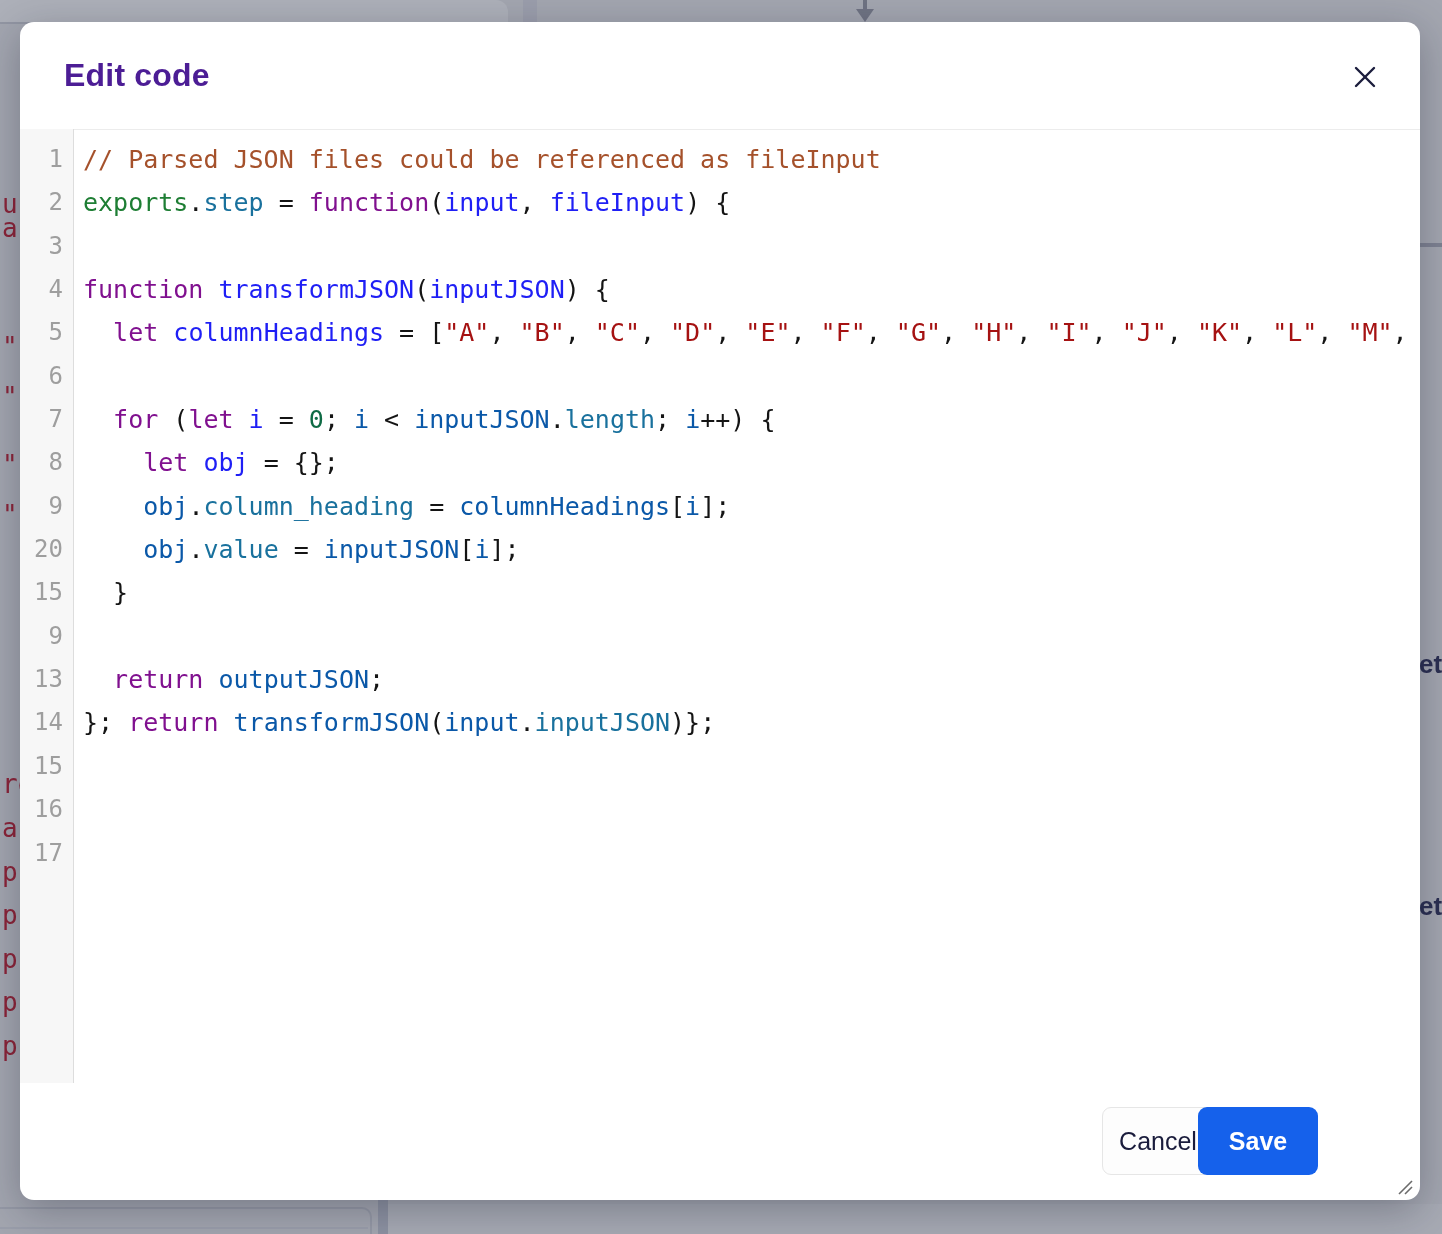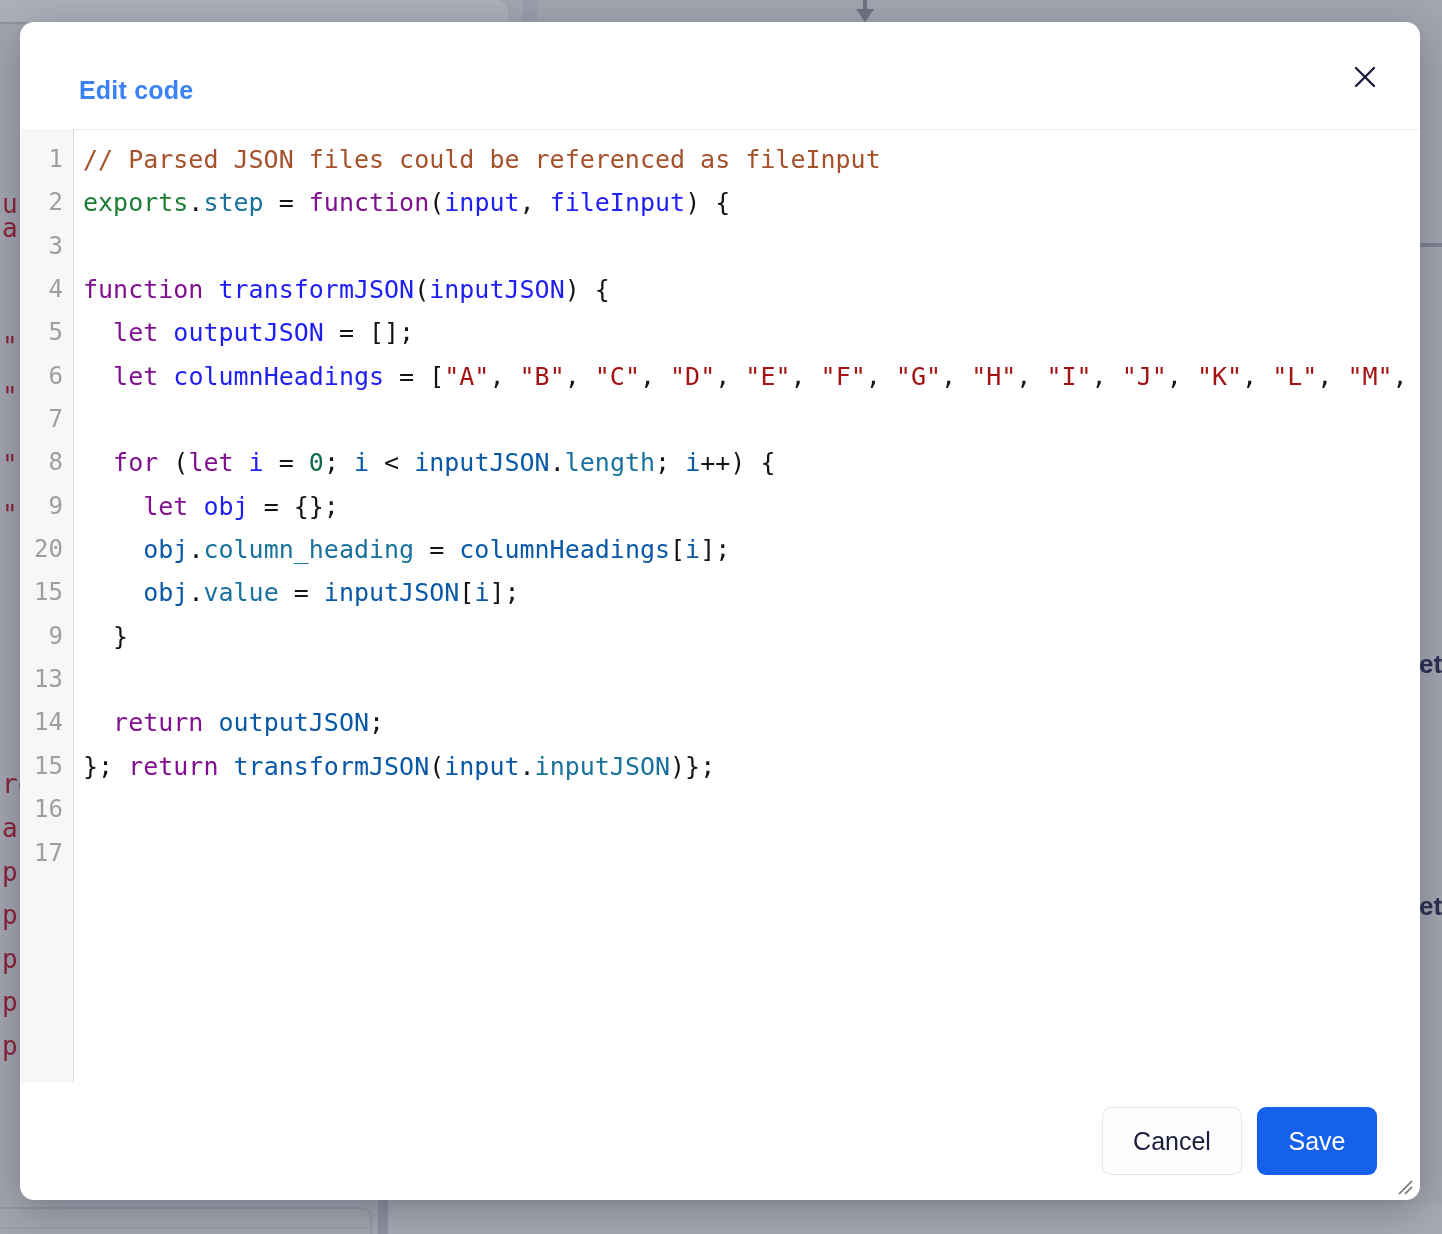--- a/index.html
+++ b/index.html
@@ -27,41 +27,41 @@
   .bg-bot-line{left:0;top:1227px;width:368px;height:2px;background:#9a9eab;}
   .bg-bot-strip{left:378px;top:1200px;width:10px;height:34px;background:#8d92a2;}
   .bg-bot-right{left:388px;top:1204px;width:1054px;height:30px;background:#a7aab4;}
 
   
   .modal{position:absolute;left:20px;top:22px;width:1400px;height:1178px;
     background:#ffffff;border-radius:14px;box-shadow:0 10px 40px rgba(20,22,40,.30);}
   .modal-header{position:absolute;left:0;top:0;right:0;height:107px;
     border-bottom:1px solid #ececec;}
   .modal-title{position:absolute;left:44px;top:0;height:107px;display:flex;align-items:center;
-    font-size:25px;font-weight:700;color:#3b82f6;letter-spacing:.2px;margin:15px;}
+    font-size:32px;font-weight:700;color:#4c1d95;letter-spacing:.2px;margin:0;}
   .close-btn{position:absolute;right:40px;top:40px;width:30px;height:30px;
     background:none;border:none;padding:0;cursor:pointer;display:flex;
     align-items:center;justify-content:center;}
 
   
   .editor{position:absolute;left:0;top:107px;width:1400px;height:954px;overflow:hidden;}
   .gutter{position:absolute;left:0;top:0;width:54px;height:954px;background:#f7f7f7;
     border-right:1px solid #dddddd;box-sizing:border-box;padding-top:9px;}
   .gutter .ln{height:43.35px;line-height:43.35px;text-align:right;padding-right:10px;
     color:#9e9e9e;font-family:"DejaVu Sans Mono", monospace;font-size:24px;}
   .code{position:absolute;left:55px;top:0;right:0;height:954px;padding-top:9px;overflow:hidden;}
   .code .cl{height:43.35px;line-height:43.35px;white-space:pre;padding-left:8px;
     font-family:"DejaVu Sans Mono", monospace;font-size:25px;color:#141414;}
 
   
   .btn{position:absolute;top:1085px;height:68px;border-radius:9px;font-size:25px;
     font-family:"Liberation Sans", sans-serif;cursor:pointer;}
-  .btn-cancel{left:1082px;width:140px;background:#fdfdfd;border:1px solid #e6e6e6;
+  .btn-cancel{left:1082px;width:112px;background:#fdfdfd;border:1px solid #e6e6e6;
     color:#1a1c3c;font-weight:500;}
-  .btn-save{left:1237px;width:120px;border:none;color:#ffffff;font-weight:400;}
+  .btn-save{left:1178px;width:120px;border:none;color:#ffffff;font-weight:700;}
   .resize-handle{position:absolute;right:5px;bottom:3px;width:22px;height:22px;cursor:nwse-resize;}
 </style>
 </head>
 <body>
 
 <div>
   <div class="bg-el bg-panel-topleft"></div>
   <div class="bg-el bg-strip-top"></div>
   <div class="bg-el bg-arrow-stem"></div>
   <div class="bg-el bg-arrow-head"></div>
@@ -118,21 +118,20 @@
         <div class="ln">14</div>
         <div class="ln">15</div>
         <div class="ln">16</div>
         <div class="ln">17</div>
       </div>
     <div class="code" id="code">
         <div class="cl"><span style="color: rgb(165, 81, 43);">// Parsed JSON files could be referenced as fileInput</span></div>
         <div class="cl"><span style="color: rgb(30, 126, 52);">exports</span><span style="color: rgb(20, 20, 20);">.</span><span style="color: rgb(25, 113, 157);">step</span><span style="color: rgb(20, 20, 20);"> = </span><span style="color: rgb(128, 16, 143);">function</span><span style="color: rgb(20, 20, 20);">(</span><span style="color: rgb(31, 31, 245);">input</span><span style="color: rgb(20, 20, 20);">, </span><span style="color: rgb(31, 31, 245);">fileInput</span><span style="color: rgb(20, 20, 20);">) {</span></div>
         <div class="cl"></div>
         <div class="cl"><span style="color: rgb(128, 16, 143);">function</span><span style="color: rgb(20, 20, 20);"> </span><span style="color: rgb(31, 31, 245);">transformJSON</span><span style="color: rgb(20, 20, 20);">(</span><span style="color: rgb(31, 31, 245);">inputJSON</span><span style="color: rgb(20, 20, 20);">) {</span></div>
-        <div class="cl"><span style="color: rgb(20, 20, 20);">  </span><span style="color: rgb(128, 16, 143);">let</span><span style="color: rgb(20, 20, 20);"> </span><span style="color: rgb(31, 31, 245);">outputJSON</span><span style="color: rgb(20, 20, 20);"> = [];</span></div>
         <div class="cl"><span style="color: rgb(20, 20, 20);">  </span><span style="color: rgb(128, 16, 143);">let</span><span style="color: rgb(20, 20, 20);"> </span><span style="color: rgb(31, 31, 245);">columnHeadings</span><span style="color: rgb(20, 20, 20);"> = [</span><span style="color: rgb(165, 18, 18);">"A"</span><span style="color: rgb(20, 20, 20);">, </span><span style="color: rgb(165, 18, 18);">"B"</span><span style="color: rgb(20, 20, 20);">, </span><span style="color: rgb(165, 18, 18);">"C"</span><span style="color: rgb(20, 20, 20);">, </span><span style="color: rgb(165, 18, 18);">"D"</span><span style="color: rgb(20, 20, 20);">, </span><span style="color: rgb(165, 18, 18);">"E"</span><span style="color: rgb(20, 20, 20);">, </span><span style="color: rgb(165, 18, 18);">"F"</span><span style="color: rgb(20, 20, 20);">, </span><span style="color: rgb(165, 18, 18);">"G"</span><span style="color: rgb(20, 20, 20);">, </span><span style="color: rgb(165, 18, 18);">"H"</span><span style="color: rgb(20, 20, 20);">, </span><span style="color: rgb(165, 18, 18);">"I"</span><span style="color: rgb(20, 20, 20);">, </span><span style="color: rgb(165, 18, 18);">"J"</span><span style="color: rgb(20, 20, 20);">, </span><span style="color: rgb(165, 18, 18);">"K"</span><span style="color: rgb(20, 20, 20);">, </span><span style="color: rgb(165, 18, 18);">"L"</span><span style="color: rgb(20, 20, 20);">, </span><span style="color: rgb(165, 18, 18);">"M"</span><span style="color: rgb(20, 20, 20);">, </span></div>
         <div class="cl"></div>
         <div class="cl"><span style="color: rgb(20, 20, 20);">  </span><span style="color: rgb(128, 16, 143);">for</span><span style="color: rgb(20, 20, 20);"> (</span><span style="color: rgb(128, 16, 143);">let</span><span style="color: rgb(20, 20, 20);"> </span><span style="color: rgb(31, 31, 245);">i</span><span style="color: rgb(20, 20, 20);"> = </span><span style="color: rgb(15, 107, 69);">0</span><span style="color: rgb(20, 20, 20);">; </span><span style="color: rgb(10, 88, 168);">i</span><span style="color: rgb(20, 20, 20);"> &lt; </span><span style="color: rgb(10, 88, 168);">inputJSON</span><span style="color: rgb(20, 20, 20);">.</span><span style="color: rgb(25, 113, 157);">length</span><span style="color: rgb(20, 20, 20);">; </span><span style="color: rgb(10, 88, 168);">i</span><span style="color: rgb(20, 20, 20);">++) {</span></div>
         <div class="cl"><span style="color: rgb(20, 20, 20);">    </span><span style="color: rgb(128, 16, 143);">let</span><span style="color: rgb(20, 20, 20);"> </span><span style="color: rgb(31, 31, 245);">obj</span><span style="color: rgb(20, 20, 20);"> = {};</span></div>
         <div class="cl"><span style="color: rgb(20, 20, 20);">    </span><span style="color: rgb(10, 88, 168);">obj</span><span style="color: rgb(20, 20, 20);">.</span><span style="color: rgb(25, 113, 157);">column_heading</span><span style="color: rgb(20, 20, 20);"> = </span><span style="color: rgb(10, 88, 168);">columnHeadings</span><span style="color: rgb(20, 20, 20);">[</span><span style="color: rgb(10, 88, 168);">i</span><span style="color: rgb(20, 20, 20);">];</span></div>
         <div class="cl"><span style="color: rgb(20, 20, 20);">    </span><span style="color: rgb(10, 88, 168);">obj</span><span style="color: rgb(20, 20, 20);">.</span><span style="color: rgb(25, 113, 157);">value</span><span style="color: rgb(20, 20, 20);"> = </span><span style="color: rgb(10, 88, 168);">inputJSON</span><span style="color: rgb(20, 20, 20);">[</span><span style="color: rgb(10, 88, 168);">i</span><span style="color: rgb(20, 20, 20);">];</span></div>
         <div class="cl"><span style="color: rgb(20, 20, 20);">  }</span></div>
         <div class="cl"></div>
         <div class="cl"><span style="color: rgb(20, 20, 20);">  </span><span style="color: rgb(128, 16, 143);">return</span><span style="color: rgb(20, 20, 20);"> </span><span style="color: rgb(10, 88, 168);">outputJSON</span><span style="color: rgb(20, 20, 20);">;</span></div>
         <div class="cl"><span style="color: rgb(20, 20, 20);">}; </span><span style="color: rgb(128, 16, 143);">return</span><span style="color: rgb(20, 20, 20);"> </span><span style="color: rgb(10, 88, 168);">transformJSON</span><span style="color: rgb(20, 20, 20);">(</span><span style="color: rgb(10, 88, 168);">input</span><span style="color: rgb(20, 20, 20);">.</span><span style="color: rgb(25, 113, 157);">inputJSON</span><span style="color: rgb(20, 20, 20);">)};</span></div>

